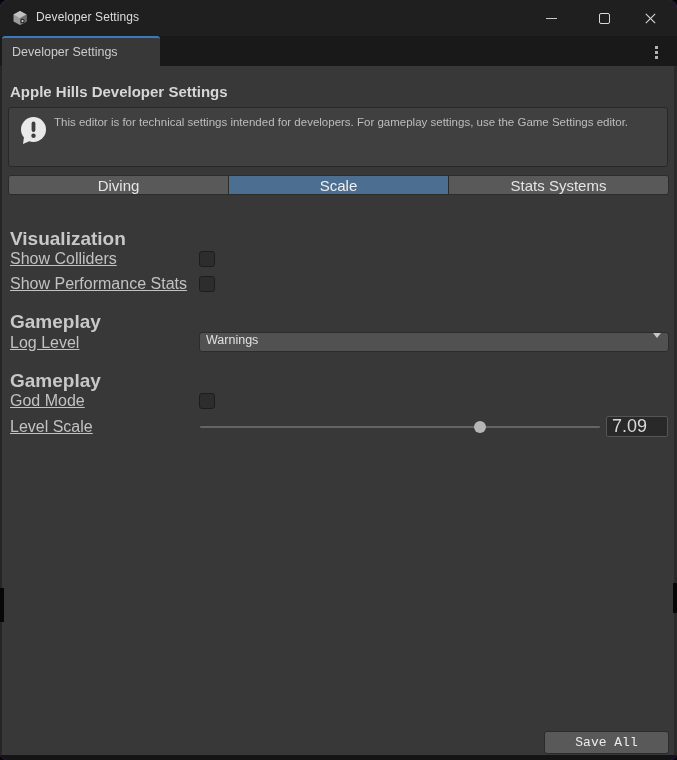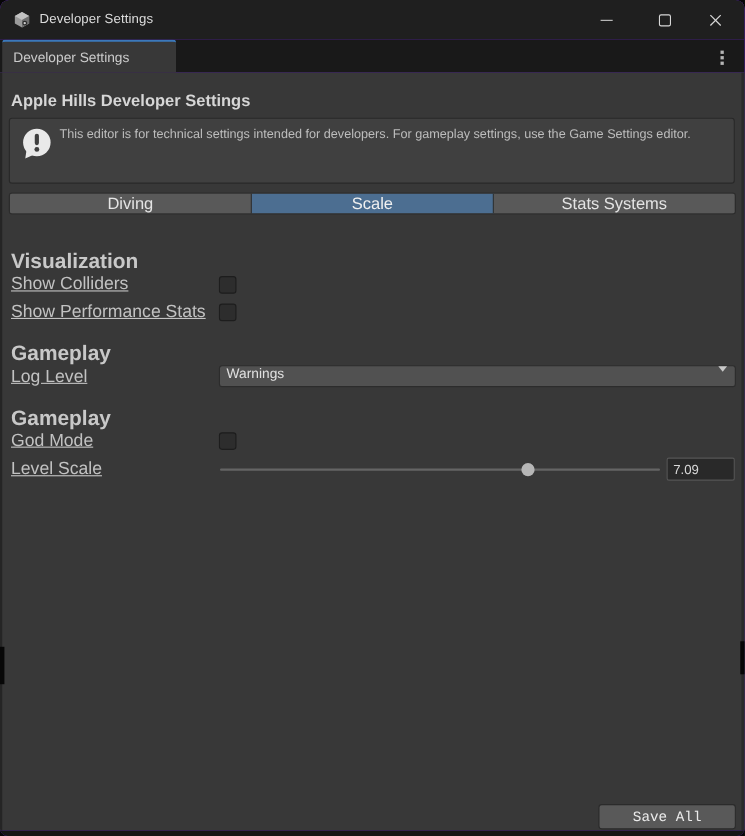--- a/index.html
+++ b/index.html
@@ -52,21 +52,21 @@
     border:1px solid #2c2c2c;border-radius:3px;box-sizing:border-box;display:flex;align-items:flex-start;}
   .dropdown .dd-value{font-size:12.5px;color:#e0e0e0;padding-left:6px;flex:1;}
   .dd-arrow{width:0;height:0;border-left:4px solid transparent;border-right:4px solid transparent;
     border-top:5px solid #c8c8c8;margin-right:7px;}
 
   .slider{position:absolute;left:200px;top:419px;width:400px;height:16px;}
   .slider-track{position:absolute;left:0;top:7px;width:100%;height:2px;background:#646464;border-radius:1px;}
   .slider-thumb{position:absolute;top:2px;width:12px;height:12px;border-radius:50%;background:#b6b6b6;}
   .float-field{position:absolute;left:606px;top:416px;width:62px;height:21px;background:#292929;
     border:1px solid #555555;border-radius:2px;box-sizing:border-box;display:flex;align-items:center;}
-  .float-field span{font-size:12px;color:#d8d8d8;padding-left:5px;}
+  .float-field span{font-size:18px;color:#d8d8d8;padding-left:5px;}
 
   .footer-btn{position:absolute;top:731px;height:23px;background:#595959;border:1px solid #2b2b2b;
     border-radius:3px;box-sizing:border-box;display:flex;align-items:center;justify-content:center;
     font-size:13px;color:#ececec;}
   .btn-refresh{left:415px;width:124px;margin-top:32px;}
   .btn-save{left:544px;width:125px;font-family:Liberation Mono, monospace;}
 </style>
 </head>
 <body>
 

